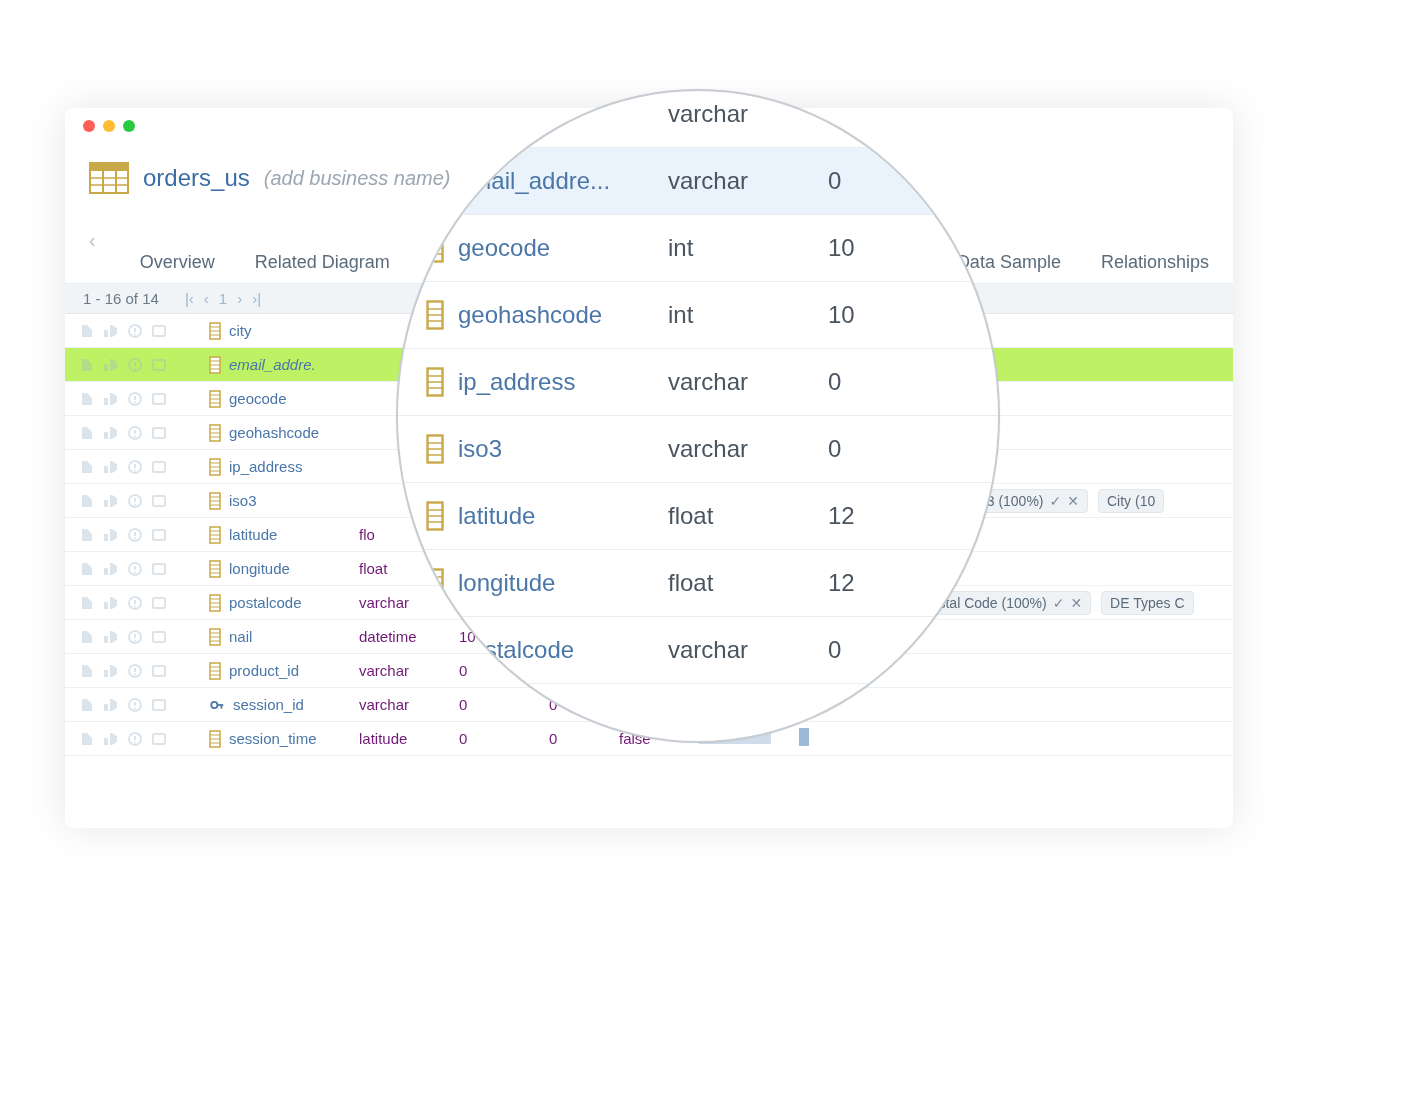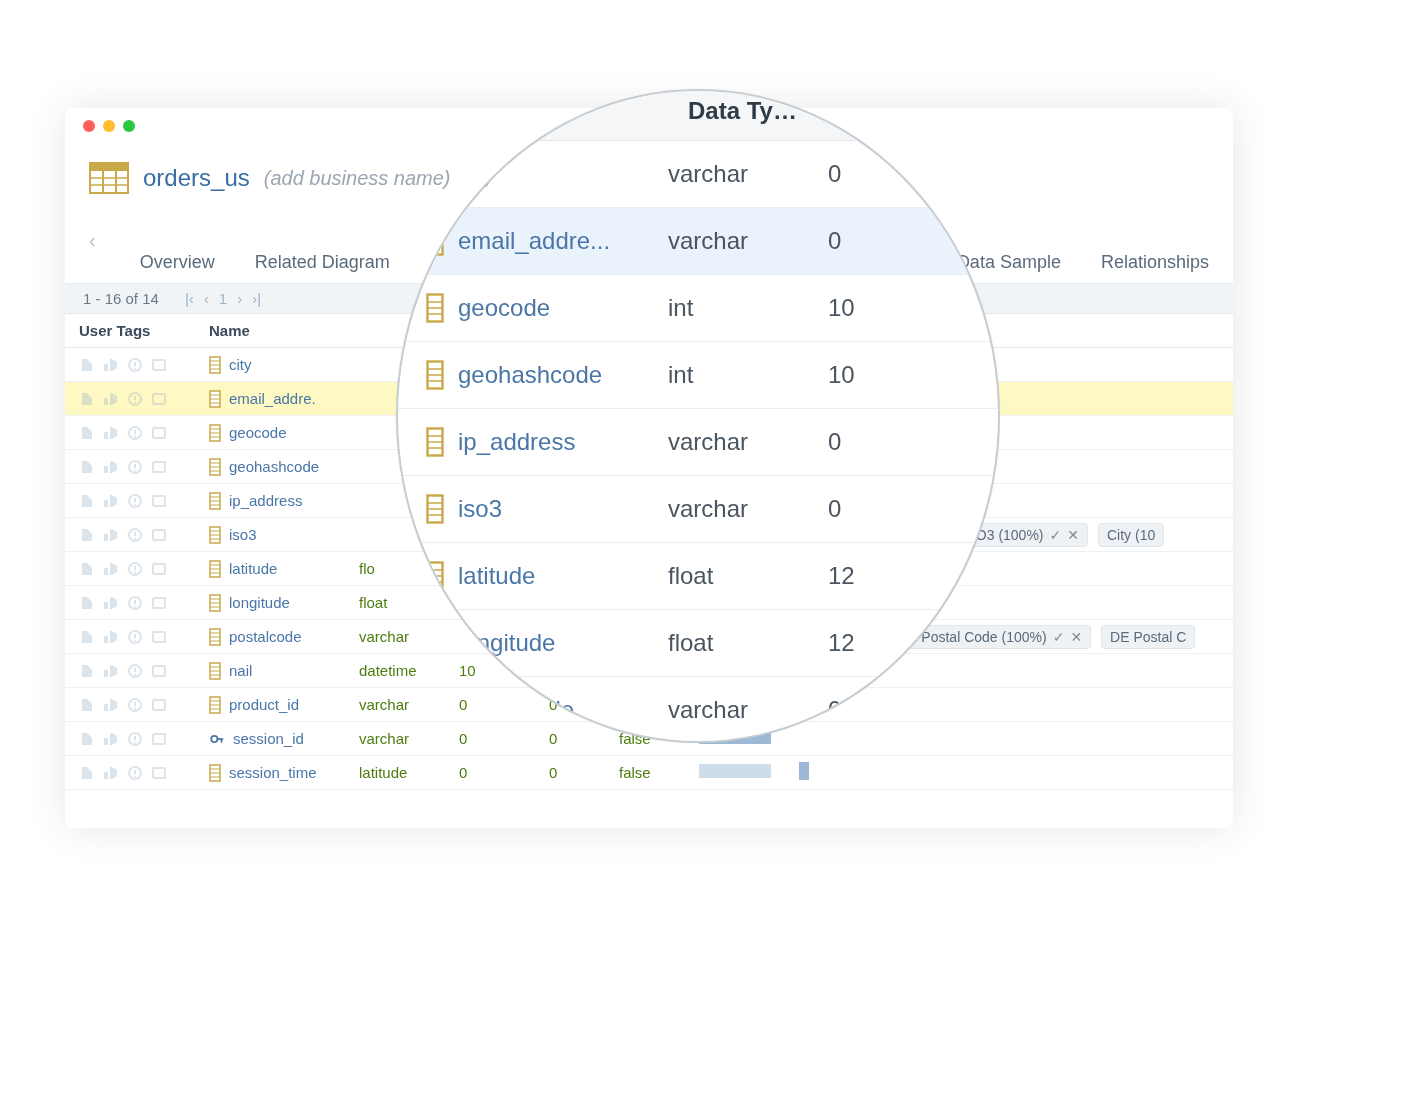--- a/index.html
+++ b/index.html
@@ -122,21 +122,21 @@
   .rows { }
   .row {
     display: flex;
     align-items: center;
     padding: 4px 14px;
     font-size: 15px;
     border-bottom: 1px solid #eef1f3;
     min-height: 34px;
     box-sizing: border-box;
   }
-  .row.sel { background: #fef9c3; }
+  .row.sel { background: #bef264; font-style: italic; }
 
   .c-tags .micons { display: flex; gap: 8px; }
   .mi {
     width: 16px; height: 16px;
     display: inline-block;
     opacity: 0.35;
   }
   .mi svg { width: 16px; height: 16px; fill: #9cb4c8; }
 
   .c-name .name-wrap {
@@ -144,21 +144,21 @@
     align-items: center;
     gap: 8px;
     color: #4a76a8;
   }
   .col-icon {
     width: 12px; height: 18px;
     display: inline-block;
   }
   .col-icon svg { width: 12px; height: 18px; }
 
-  .c-type, .c-n1, .c-n2, .c-bool { color: #4d7c0f; }
+  .c-type, .c-n1, .c-n2, .c-bool { color: #701a75; }
 
   .spark {
     width: 72px; height: 14px;
     background: #9db9d6;
     display: inline-block;
   }
   .spark.faded { background: #cfddea; }
   .spark.narrow { width: 10px; height: 18px; }
 
   .sem-tags { display: flex; gap: 10px; align-items: center; flex-wrap: nowrap; }
@@ -281,31 +281,20 @@
       <span>1 - 16 of 14</span>
       <span style="width:6px"></span>
       <span class="pager-ctrl">|‹</span>
       <span class="pager-ctrl">‹</span>
       <span class="pager-ctrl">1</span>
       <span class="pager-ctrl">›</span>
       <span class="pager-ctrl">›|</span>
       <span class="pager-spacer"></span>
     </div>
 
-    <div class="colhdr">
-      <div class="c-tags">User Tags</div>
-      <div class="c-name">Name</div>
-      <div class="c-type"></div>
-      <div class="c-n1"></div>
-      <div class="c-n2"></div>
-      <div class="c-bool"></div>
-      <div class="c-bar1"></div>
-      <div class="c-bar2"></div>
-      <div class="c-sem">tic Types</div>
-    </div>
 
     <div class="rows" id="rows-container">
         <div class="row">
           <div class="c-tags">
             <div class="micons">
               <span class="mi" style="color: rgb(156, 180, 200);"><svg viewBox="0 0 16 16">
                   <path d="M3 2h5l5 5v7H3z" fill="currentColor"></path>
                 </svg></span>
               <span class="mi" style="color: rgb(156, 180, 200);"><svg viewBox="0 0 16 16">
                   <path d="M1 14h4V7H1zM7 2v12h2l5-3V5l-5-3z" fill="currentColor"></path>
@@ -659,21 +648,21 @@
           <div class="c-bar1"></div>
           <div class="c-bar2"></div>
           <div class="c-sem">
             <div class="sem-tags">
               <span class="sem-tag">
                 <span>US Postal Code (100%)</span>
                 <span class="chk">✓</span>
                 <span class="x">✕</span>
               </span>
               <span class="sem-tag">
-                <span>DE Postal C</span>
+                <span>DE Types C</span>
               </span>
             </div>
           </div>
         </div>
         <div class="row">
           <div class="c-tags">
             <div class="micons">
               <span class="mi" style="color: rgb(156, 180, 200);"><svg viewBox="0 0 16 16">
                   <path d="M3 2h5l5 5v7H3z" fill="currentColor"></path>
                 </svg></span>
@@ -821,21 +810,20 @@
           <div class="c-bar1"><span class="spark faded"></span></div>
           <div class="c-bar2"><span class="spark narrow"></span></div>
           <div class="c-sem"></div>
         </div>
       </div>
 
   </div>
 
   <div class="lens">
     <div class="lens-inner">
-      <div class="lens-header">Data Ty…</div>
       <div id="lens-rows">
           <div class="lens-row">
             <div class="lr-icon">
               <span class="big-col-icon"><svg viewBox="0 0 12 20">
                   <rect x="1" y="1" width="10" height="18" fill="#fff" stroke="#c9a84a" stroke-width="1.6"></rect>
                   <line x1="1" y1="6" x2="11" y2="6" stroke="#c9a84a"></line>
                   <line x1="1" y1="10" x2="11" y2="10" stroke="#c9a84a"></line>
                   <line x1="1" y1="14" x2="11" y2="14" stroke="#c9a84a"></line>
                 </svg></span>
             </div>

